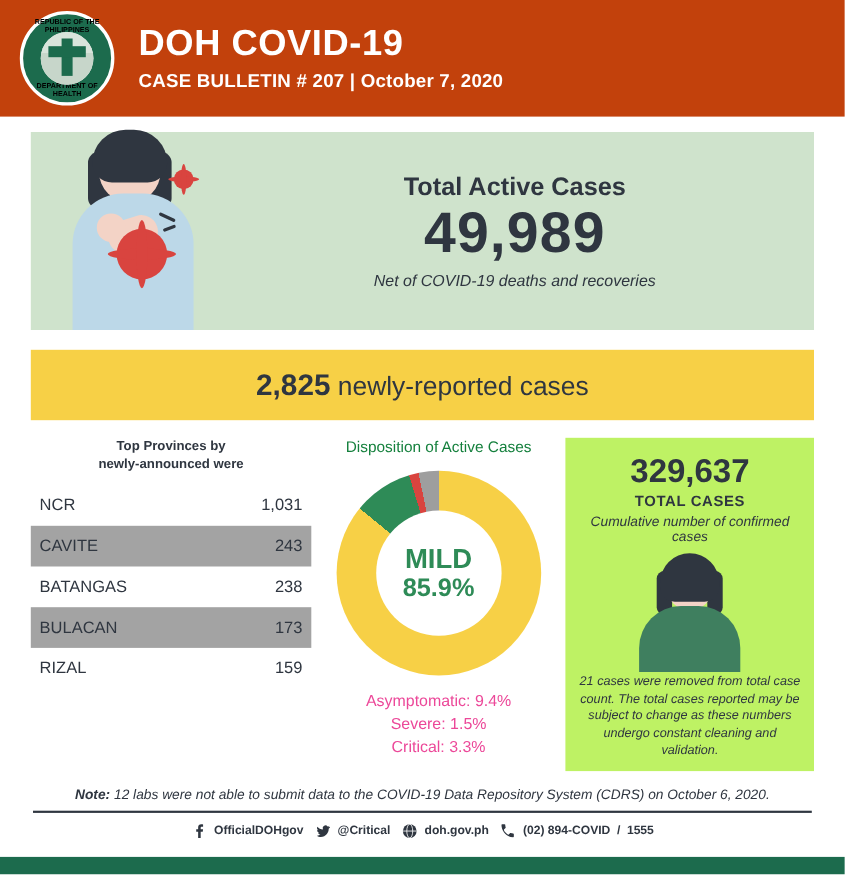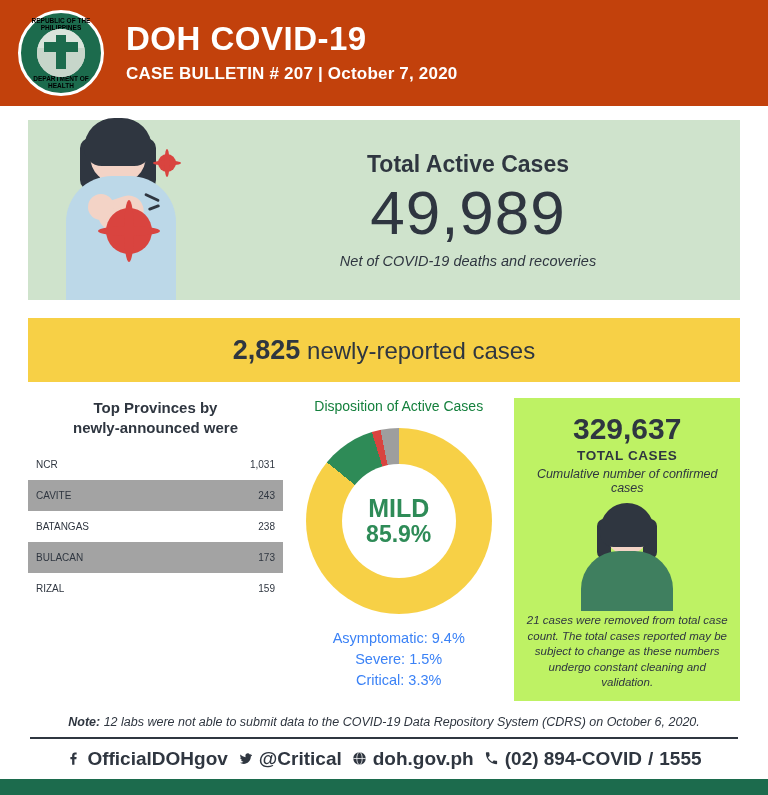--- a/index.html
+++ b/index.html
@@ -135,21 +135,21 @@
   .virus-sm::after { width: 5px; height: 28px; background: #d9443f; }
   .cough-1, .cough-2 {
     position:absolute; background:#2f3640; height: 3px; border-radius: 2px;
   }
   .cough-1 { left: 116px; top: 76px; width: 16px; transform: rotate(25deg); }
   .cough-2 { left: 120px; top: 86px; width: 12px; transform: rotate(-20deg); }
 
   .active-right { flex: 1 1 auto; text-align: center; padding-right: 22px; }
   .active-title { font-size: 23px; font-weight: bold; color: #2f3640; }
   .active-number {
-    font-size: 62px; font-weight: normal; color: #2f3640; line-height: 1.05; margin-top: 2px;
+    font-size: 52px; font-weight: bold; color: #2f3640; line-height: 1.05; margin-top: 2px;
     letter-spacing: 1px;
   }
   .active-note { font-style: italic; font-size: 14.5px; color:#2f3640; margin-top: 8px; }
 
   
   .yellow-bar {
     margin: 18px 28px 0 28px;
     height: 64px;
     background: #f6d councils;
     background: #f7d046;
@@ -159,26 +159,26 @@
   .yellow-bar .txt b { font-size: 27px; font-weight: bold; }
 
   
   .main {
     display: flex;
     margin: 16px 28px 0 28px;
     gap: 8px;
   }
   .col-prov { width: 258px; }
   .prov-title {
-    text-align:center; font-weight: bold; font-size: 15px; color:#2f3640; line-height: 1.3;
+    text-align:center; font-weight: bold; font-size: 12px; color:#2f3640; line-height: 1.3;
   }
   .prov-table { margin-top: 12px; }
   .prov-row {
     display:flex; justify-content:space-between; align-items:center;
-    padding: 10px 8px; font-size: 10px; color:#2f3640;
+    padding: 10px 8px; font-size: 15px; color:#2f3640;
   }
   .prov-row.alt { background:#a3a3a3; }
   .prov-row .val { font-weight: normal; }
 
   .col-donut { width: 218px; text-align:center; }
   .donut-title { font-size: 14px; color:#15803d; font-weight: normal; }
   .donut-wrap { position: relative; width: 186px; height: 186px; margin: 14px auto 0 auto; }
   .donut {
     width: 186px; height: 186px; border-radius: 50%;
     background: conic-gradient(
@@ -189,21 +189,21 @@
     );
     transform: rotate(0deg);
   }
   .donut-hole {
     position:absolute; left: 36px; top: 36px; width: 114px; height: 114px;
     border-radius: 50%; background:#ffffff;
     display:flex; flex-direction:column; align-items:center; justify-content:center;
   }
   .donut-label { font-size: 25px; font-weight: bold; color:#2e8b57; line-height:1.1; }
   .donut-pct { font-size: 23px; font-weight: bold; color:#2e8b57; line-height:1.1; }
-  .donut-legend { margin-top: 14px; font-size: 14.5px; color:#3b82f6; line-height: 1.45; }
+  .donut-legend { margin-top: 14px; font-size: 14.5px; color:#ec4899; line-height: 1.45; }
 
   .col-total { width: 228px; background:#bef264; padding: 14px 10px 10px 10px; }
   .total-number { text-align:center; font-size: 30px; font-weight: bold; color:#2f3640; }
   .total-label { text-align:center; font-size: 13.5px; font-weight: bold; color:#2f3640; letter-spacing: .6px; margin-top: 2px;}
   .total-sub { text-align:center; font-size: 12.5px; font-style: italic; color:#2f3640; margin-top: 4px; }
   .total-illu { position: relative; height: 108px; margin-top: 4px; }
   .p2-hair {
     position:absolute; left: 50%; transform: translateX(-50%); top: 4px;
     width: 54px; height: 44px; border-radius: 28px 28px 14px 14px; background:#2f3640;
   }
@@ -226,21 +226,21 @@
   .note-line {
     margin: 14px 30px 0 30px;
     font-size: 12.5px; font-style: italic; color:#2f3640; text-align:center;
   }
   .note-line b { font-style: italic; font-weight: bold; }
   .divider {
     margin: 8px 30px 0 30px; height: 2px; background:#2f3640;
   }
   .footer {
     display:flex; justify-content:center; gap: 10px;
-    margin-top: 9px; font-size: 19px; font-weight: bold; color:#2f3640;
+    margin-top: 9px; font-size: 11px; font-weight: bold; color:#2f3640;
     flex-wrap: nowrap;
   }
   .footer .item { display:flex; align-items:center; gap: 6px; white-space: nowrap; }
   .footer .sep { color:#2f3640; }
   .ficon { width: 15px; height: 15px; display:inline-block; }
   .bottom-bar {
     position:absolute; left: 0; right: 0; bottom: 0; height: 16px; background:#1c6b4d;
   }
 </style>
 </head>

